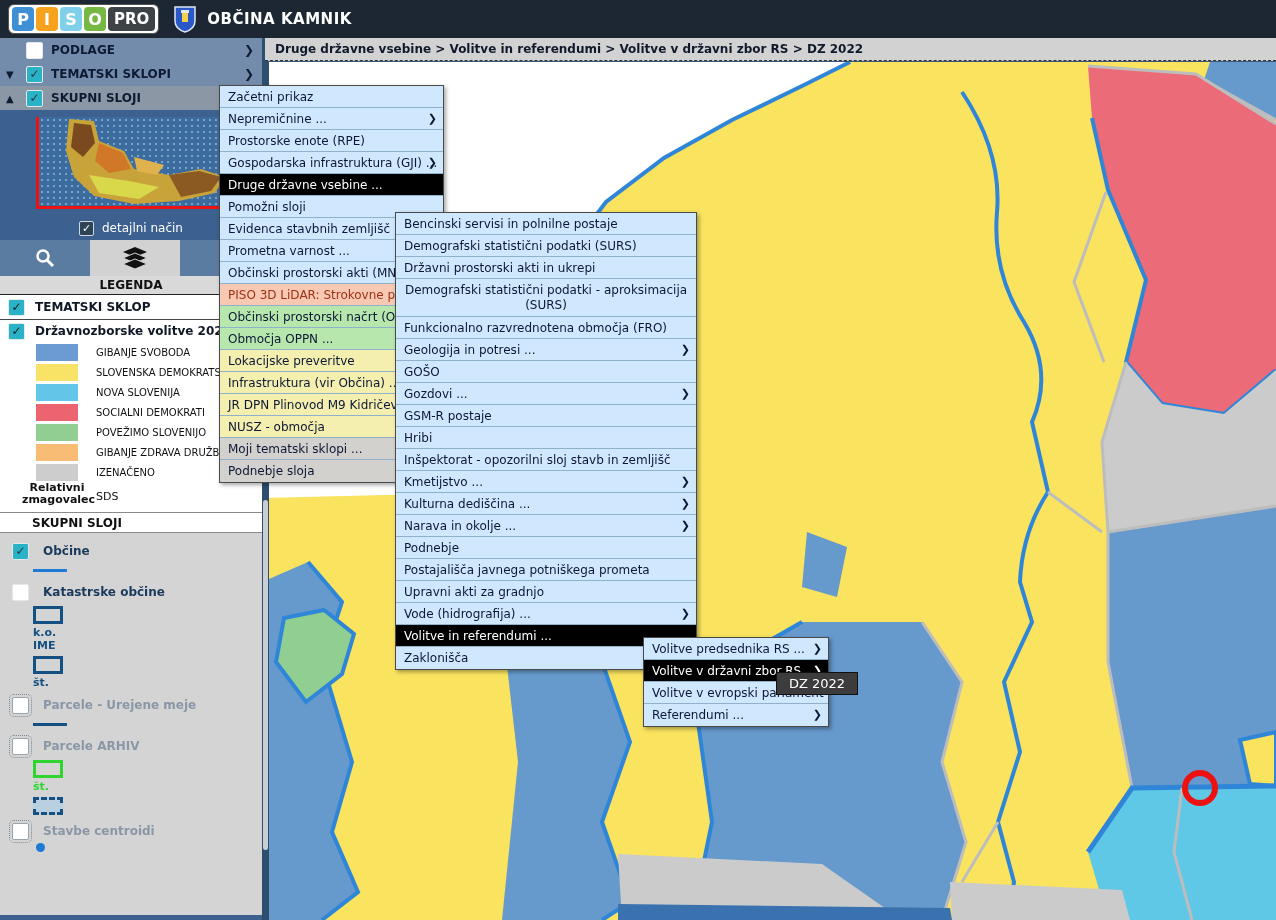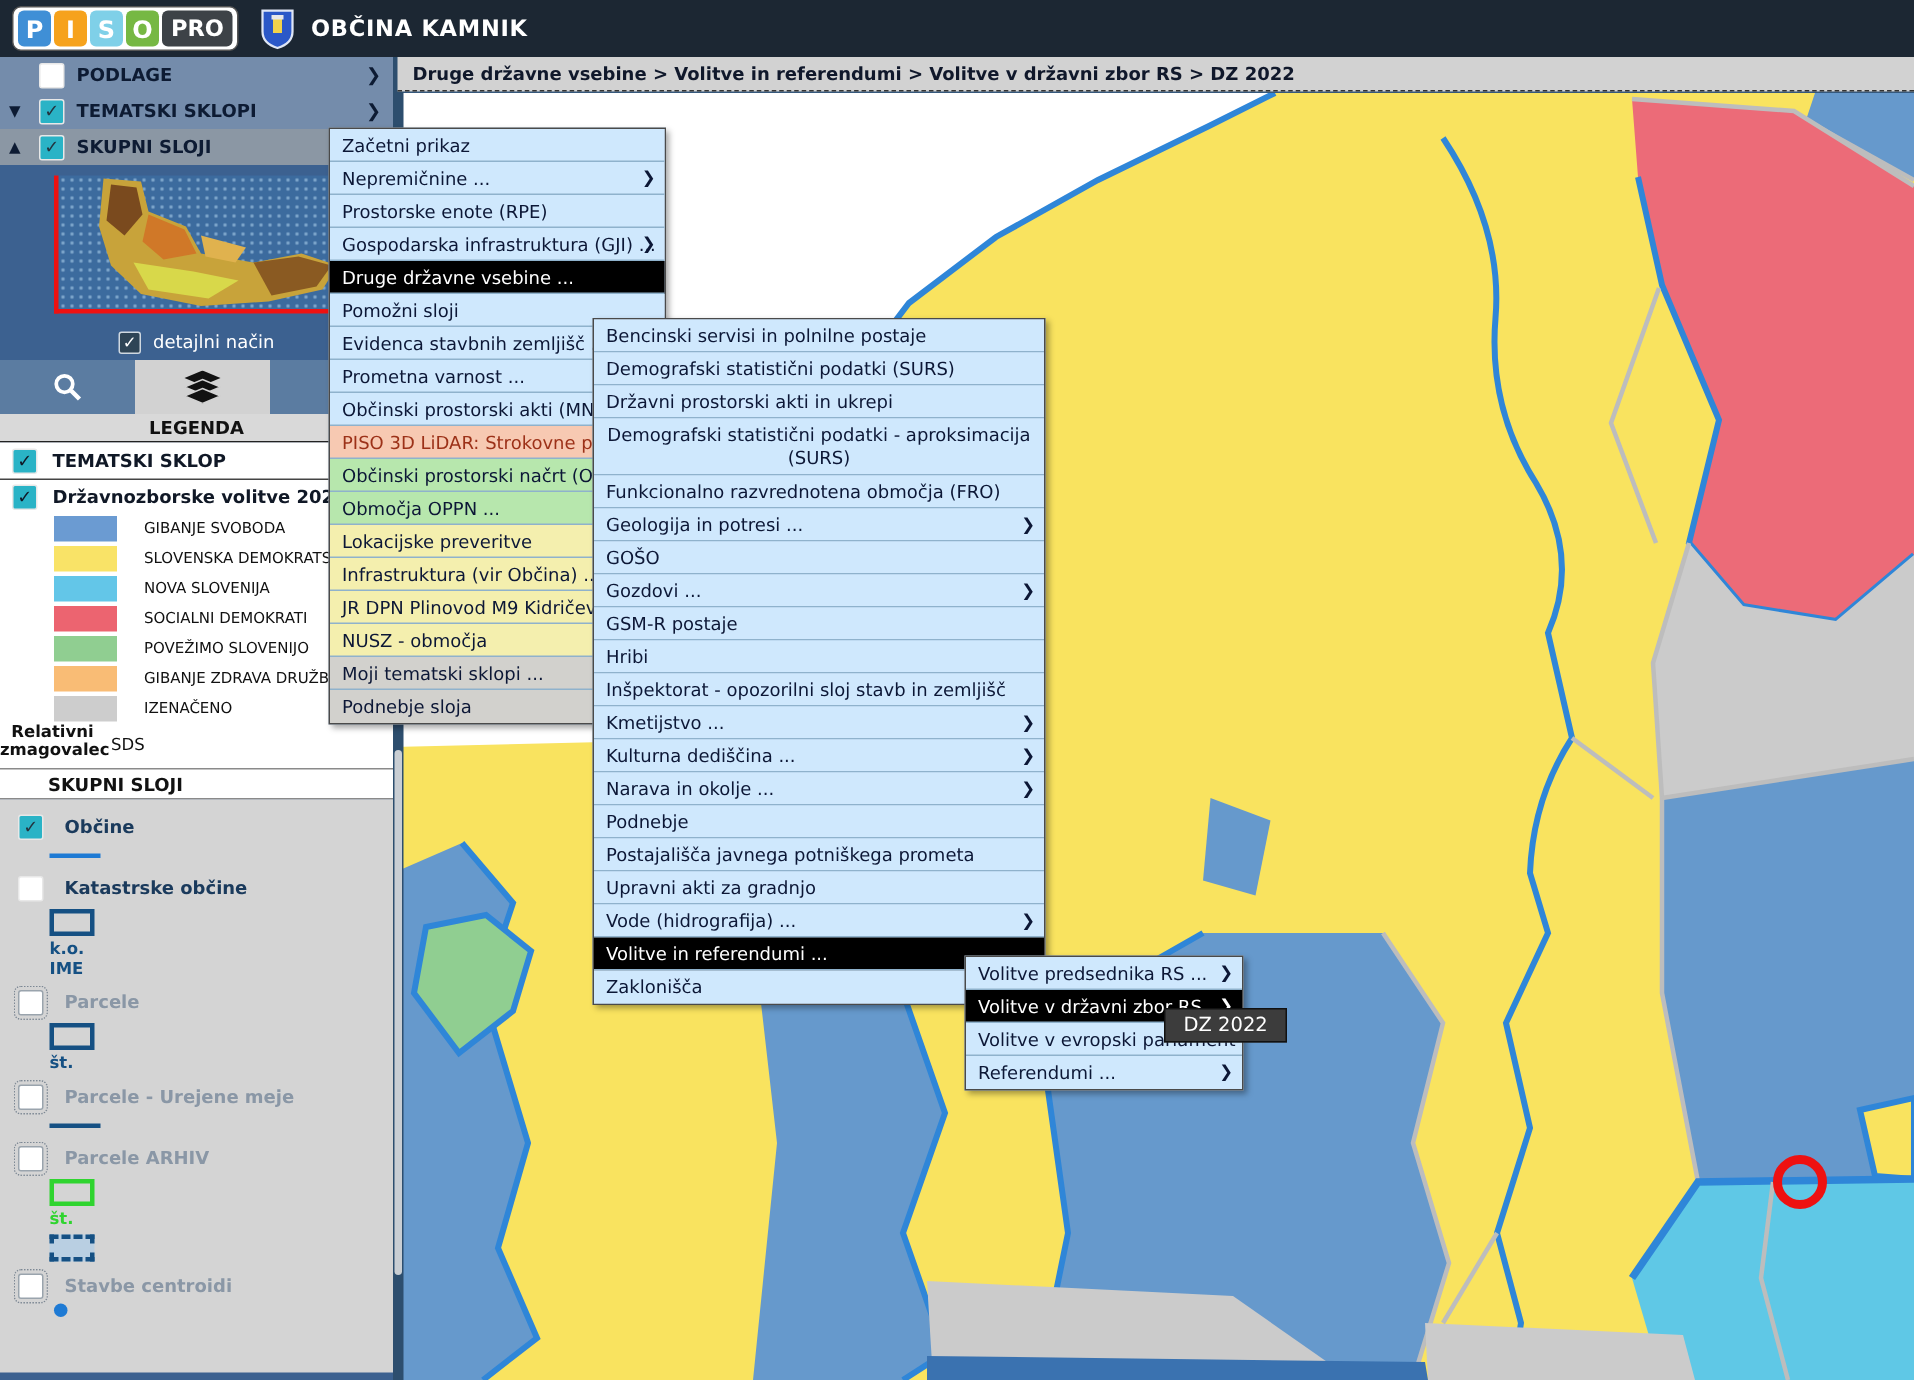--- a/index.html
+++ b/index.html
@@ -46,21 +46,21 @@
                font-size:12px;font-weight:bold;color:#111;text-align:center;line-height:18px;}
   #legend-panel{height:217px;background:#fff;overflow:hidden;}
   #tematski-row{height:24px;border-bottom:1px solid #444;display:flex;align-items:center;}
   #tematski-row .cb,#theme-row .cb{margin-left:8px;}
   #tematski-row span,#theme-row span{font-size:12px;font-weight:bold;color:#101826;margin-left:10px;white-space:nowrap;}
   #theme-row{height:22px;display:flex;align-items:center;}
   .lentry{height:20px;display:flex;align-items:center;white-space:nowrap;overflow:hidden;}
   .lswatch{width:42px;height:17px;margin-left:36px;flex:0 0 auto;}
   .llabel{font-size:10px;color:#111;margin-left:18px;}
   #rel-row{height:28px;display:flex;align-items:flex-start;}
-  #rel-label{width:70px;font-size:11px;font-weight:bold;color:#111;text-align:center;line-height:12px;background:#fff;}
+  #rel-label{width:70px;margin-left:22px;font-size:11px;font-weight:bold;color:#111;text-align:center;line-height:12px;background:#fff;}
   #rel-value{font-size:11px;color:#111;margin-left:4px;margin-top:8px;}
   #skupni-bar{height:21px;background:#fff;border-top:1px solid #8a8a8a;border-bottom:1px solid #8a8a8a;
               font-size:12px;font-weight:bold;color:#111;line-height:21px;padding-left:32px;box-sizing:border-box;}
   #shared-panel{height:380px;background:#d4d4d4;overflow:hidden;padding-top:2px;}
   .layer-row{display:flex;align-items:center;margin:6px 0 2px 12px;height:20px;}
   .layer-row .llab{font-size:12px;font-weight:bold;color:#1a3a5c;margin-left:14px;}
   .layer-row.dis .llab{color:#8a97a6;}
   .sw-line{width:34px;height:3px;background:#1e7ad4;margin:8px 0 10px 33px;}
   .sw-line.navy{background:#155083;}
   .sw-rect{width:24px;height:12px;border:3px solid #155083;margin:4px 0 2px 33px;background:transparent;}
@@ -281,24 +281,20 @@
           <span class="llab">Občine</span>
         </div>
         <div class="sw-line"></div>
         <div class="layer-row">
           <span class="cb"></span>
           <span class="llab">Katastrske občine</span>
         </div>
         <div class="sw-rect"></div>
         <div class="sw-sub">k.o.</div>
         <div class="sw-sub">IME</div>
-        <div class="layer-row dis">
-          <span class="cb dis"></span>
-          <span class="llab">Parcele</span>
-        </div>
         <div class="sw-rect"></div>
         <div class="sw-sub">št.</div>
         <div class="layer-row dis">
           <span class="cb dis"></span>
           <span class="llab">Parcele - Urejene meje</span>
         </div>
         <div class="sw-line navy"></div>
         <div class="layer-row dis">
           <span class="cb dis"></span>
           <span class="llab">Parcele ARHIV</span>

